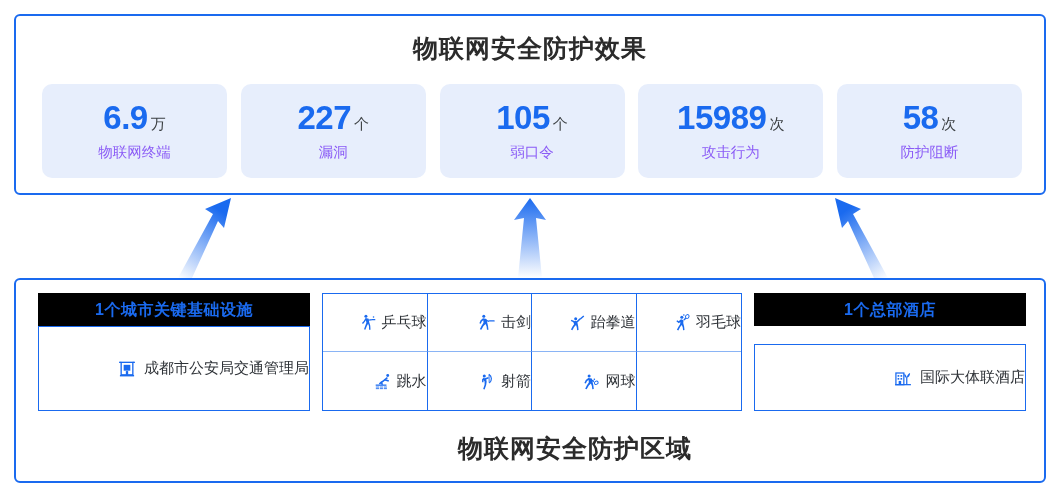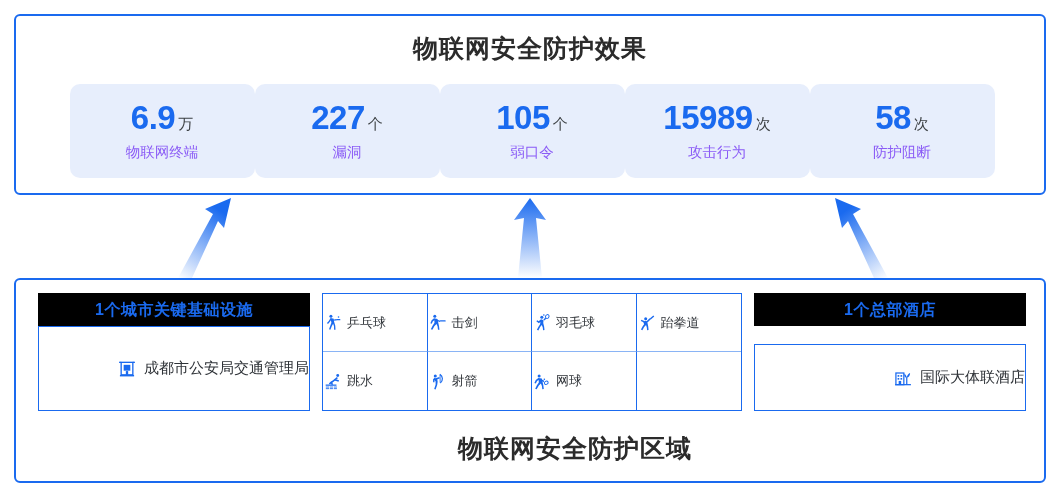--- a/index.html
+++ b/index.html
@@ -25,21 +25,21 @@
   #top-panel{left:14px;top:14px;width:1032px;height:181px;}
   .top-title{
     position:absolute;left:0;top:16px;width:100%;
     text-align:center;
     font-size:25px;font-weight:bold;color:#2b2b2b;
     letter-spacing:1px;
   }
   .stat-row{
     position:absolute;left:26px;top:68px;
     width:980px;height:94px;
-    display:flex;justify-content:center;
+    display:flex;justify-content:space-between;
   }
   .stat-card{
     width:185px;height:94px;
     background:#e7eefc;
     border-radius:10px;
     display:flex;flex-direction:column;
     align-items:center;justify-content:center;
     box-sizing:border-box;
   }
   .stat-value{
@@ -99,22 +99,22 @@
   .venue-grid{
     border:1px solid #1a6aef;
     box-sizing:border-box;
     flex:1;
     display:grid;
     grid-template-columns:repeat(4,1fr);
     grid-template-rows:repeat(2,1fr);
     background:#fff;
   }
   .venue-cell{
-    display:flex;align-items:center;justify-content:flex-start;
-    font-size:13px;color:#2f3338;
+    display:flex;align-items:center;justify-content:flex-end;
+    font-size:15px;color:#2f3338;
     border-right:1px solid #1a6aef;
     border-bottom:1px solid #8ab4f5;
     box-sizing:border-box;
   }
   .venue-cell:nth-child(4n){border-right:none;}
   .venue-cell:nth-child(n+5){border-bottom:none;}
   .venue-cell .ic{margin-right:5px;display:flex;align-items:center;}
   .venue-cell .vlabel{white-space:nowrap;}
 
   .bottom-title{
@@ -259,41 +259,41 @@
                 <path d="M11.6 8.6 L15.4 9.8 L15.0 11.4 L11.2 10.2 Z"></path>
                 <rect x="15" y="9.3" width="7.4" height="1.5" rx="0.7"></rect>
               </svg>
             </span>
             <span class="vlabel">击剑</span>
           </div>
 
           <div class="venue-cell">
             <span class="ic">
               <svg width="19" height="19" viewBox="0 0 24 24" fill="#1a6aef">
+                <circle cx="11.0" cy="7.4" r="1.9"></circle>
+                <path d="M10.2 9.8 L8.0 11.4 L9.0 14.2 L7.0 17.0 L5.0 20.8 L6.8 21.8 L9.0 17.6 L11.4 15.0 L12.4 18.2 L12.8 21.8 L14.6 21.6 L14.2 17.0 L13.2 12.2 L12.6 10.4 Z"></path>
+                <path d="M11.8 10.6 L16.0 6.6 L17.4 8.0 L13.2 12.0 Z"></path>
+                <path d="M16.2 6.8 L20.6 3.0 L21.8 4.4 L17.4 8.2 Z"></path>
+                <path d="M9.8 10.4 L5.6 8.4 L4.8 10.0 L9.0 12.0 Z"></path>
+              </svg>
+            </span>
+            <span class="vlabel">跆拳道</span>
+          </div>
+
+          <div class="venue-cell">
+            <span class="ic">
+              <svg width="19" height="19" viewBox="0 0 24 24" fill="#1a6aef">
                 <circle cx="12.4" cy="5.4" r="1.9"></circle>
                 <path d="M11.4 7.8 L8.4 10.4 L6.6 9.0 L5.5 10.5 L8.6 12.9 L10.6 11.4 L10.2 14.2 L8.0 17.6 L6.2 21.2 L8.0 22.0 L10.2 17.6 L12.4 15.0 L13.6 18.2 L14.0 21.8 L15.8 21.6 L15.3 17.2 L14.2 12.6 L14.6 9.2 Z"></path>
                 <path d="M14.4 8.0 L17.0 6.0 L18.1 7.3 L15.5 9.4 Z"></path>
                 <ellipse cx="19.3" cy="4.4" rx="2.1" ry="2.6" transform="rotate(35 19.3 4.4)" fill="none" stroke="#1a6aef" stroke-width="1.2"></ellipse>
                 <circle cx="15.0" cy="2.6" r="1.0"></circle>
               </svg>
             </span>
             <span class="vlabel">羽毛球</span>
-          </div>
-
-          <div class="venue-cell">
-            <span class="ic">
-              <svg width="19" height="19" viewBox="0 0 24 24" fill="#1a6aef">
-                <circle cx="11.0" cy="7.4" r="1.9"></circle>
-                <path d="M10.2 9.8 L8.0 11.4 L9.0 14.2 L7.0 17.0 L5.0 20.8 L6.8 21.8 L9.0 17.6 L11.4 15.0 L12.4 18.2 L12.8 21.8 L14.6 21.6 L14.2 17.0 L13.2 12.2 L12.6 10.4 Z"></path>
-                <path d="M11.8 10.6 L16.0 6.6 L17.4 8.0 L13.2 12.0 Z"></path>
-                <path d="M16.2 6.8 L20.6 3.0 L21.8 4.4 L17.4 8.2 Z"></path>
-                <path d="M9.8 10.4 L5.6 8.4 L4.8 10.0 L9.0 12.0 Z"></path>
-              </svg>
-            </span>
-            <span class="vlabel">跆拳道</span>
           </div>
 
           <div class="venue-cell">
             <span class="ic">
               <svg width="19" height="19" viewBox="0 0 24 24" fill="#1a6aef">
                 <circle cx="18.6" cy="4.4" r="1.8"></circle>
                 <path d="M17.6 6.4 L12.6 10.4 L7.4 14.2 L8.6 15.8 L13.8 11.9 L18.8 8.0 Z"></path>
                 <path d="M15.0 8.8 L20.2 10.4 L19.6 12.2 L14.4 10.6 Z"></path>
                 <path d="M11.0 11.8 L12.8 15.8 L11.0 16.4 L9.2 12.6 Z"></path>
                 <rect x="3.4" y="15.8" width="13.6" height="1.6"></rect>

